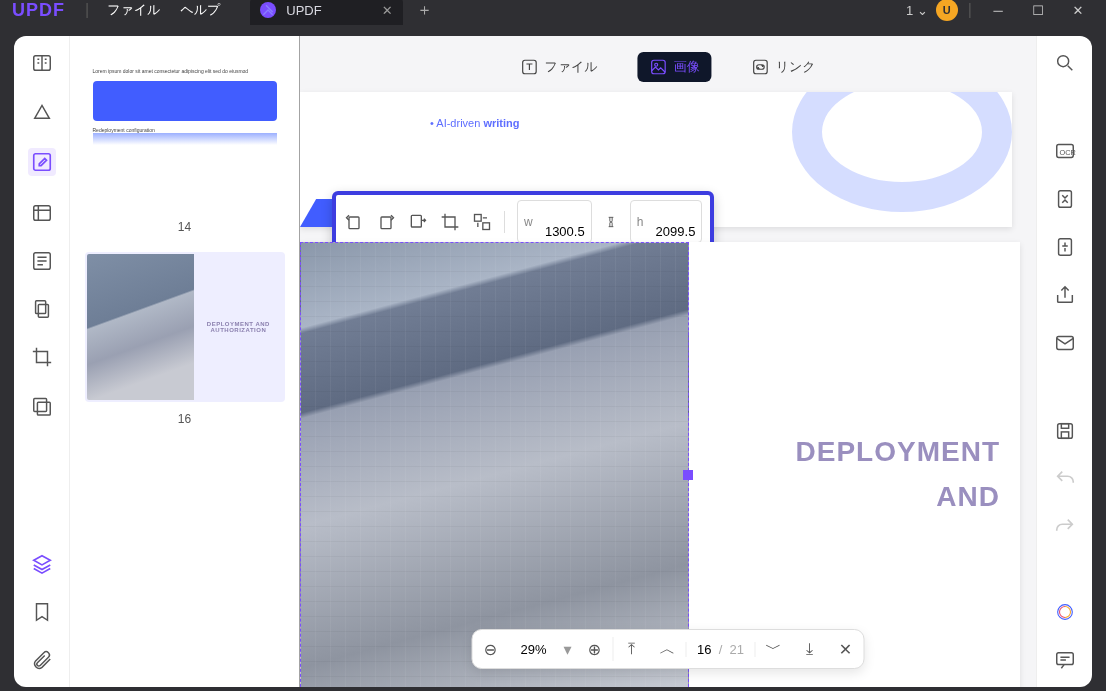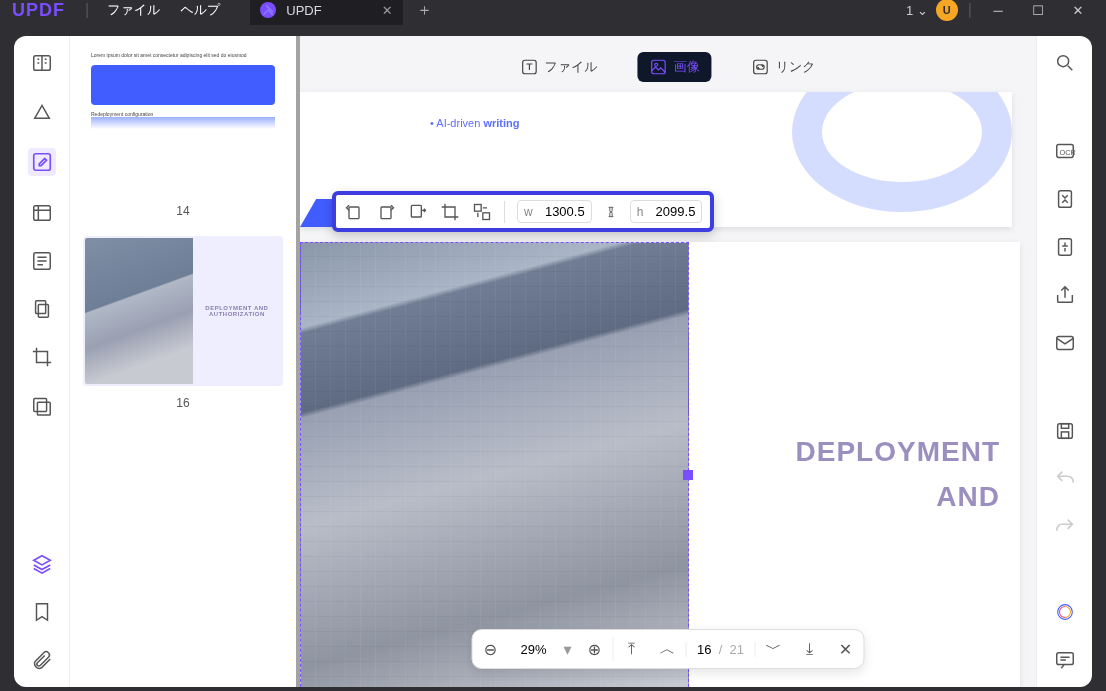--- a/index.html
+++ b/index.html
@@ -21,21 +21,21 @@
 
 .main { position: absolute; top: 36px; left: 14px; right: 14px; bottom: 4px; background: #fff; border-radius: 12px; overflow: hidden; display: flex; }
 
 
 .lrail { width: 56px; border-right: 1px solid #eee; display: flex; flex-direction: column; align-items: center; padding-top: 16px; gap: 26px; }
 .lrail .ic { width: 22px; height: 22px; color: #555; cursor: pointer; }
 .lrail .ic.active { color: #7a4dff; background: #f0eaff; border-radius: 4px; padding: 3px; width: 28px; height: 28px; }
 .lrail-bottom { margin-top: auto; display: flex; flex-direction: column; align-items: center; gap: 26px; padding-bottom: 16px; }
 
 
-.thumbs { width: 230px; border-right: 4px solid #a3a3a3; overflow: hidden; padding: 4px 0; }
+.thumbs { width: 230px; border-right: 1px solid #a3a3a3; overflow: hidden; padding: 20px 0; }
 .thumb { width: 200px; margin: 4px auto 0; }
 .thumb-page { width: 200px; height: 150px; background: #eef; border: 2px solid transparent; border-radius: 4px; position: relative; overflow: hidden; }
 .thumb-page.selected { border-color: #7a4dff; }
 .thumb-num { text-align: center; font-size: 12px; color: #555; margin: 10px 0 18px; }
 
 
 .t14 { background: #fff; padding: 6px; }
 .t14 .txt { font-size: 5px; color: #444; line-height: 1.3; }
 .t14 .banner { background: #415dff; height: 40px; border-radius: 4px; margin: 6px 0; }
 .t14 .footer { background: linear-gradient(#9cb0ff,#fff); height: 12px; }
@@ -72,21 +72,21 @@
 .p13 .aiw b { font-weight: 800; }
 .p13 .pn { position: absolute; left: 64px; bottom: 14px; font-size: 12px; color: #6f7fbf; }
 .p13 .pnstripe { position: absolute; left: 0; bottom: 0; width: 48px; height: 28px; background: #415dff; transform: skewX(-30deg); transform-origin: bottom left; }
 
 
 .imgbar { position: absolute; top: 155px; left: 32px; background: #fff; border: 4px solid #3d3de0; border-radius: 6px; padding: 5px 8px; display: flex; align-items: center; gap: 12px; box-shadow: 0 4px 12px rgba(0,0,0,.2); }
 .imgbar .ic { width: 20px; height: 20px; cursor: pointer; color: #555; }
 .imgbar .sep { width: 1px; height: 22px; background: #ddd; }
 .whbox { display: flex; align-items: center; gap: 4px; border: 1px solid #ddd; border-radius: 4px; padding: 3px 6px; }
 .whbox span { font-size: 12px; color: #888; }
-.whbox input { width: 48px; border: none; font-size: 13px; text-align: right; outline: none; }
+.whbox input { width: 48px; border: none; font-size: 13px; text-align: right; outline: none; margin-top: 20px; }
 
 
 .p16 { position: absolute; top: 206px; left: 0; right: 16px; bottom: -20px; background: #fff; box-shadow: 0 2px 6px rgba(0,0,0,.1); display: flex; }
 .p16 .imgsel { width: 54%; position: relative; border: 1px dashed #7a4dff; background: linear-gradient(165deg, #8a97aa 0%, #aab5c6 15%, #717d94 16%, #5f6b82 30%, #98a0b2 31%, #b8bdc8 50%, #8e94a0 75%, #d0d4dc 100%); }
 .p16 .imgsel::before { content: ""; position: absolute; inset: 0; background: repeating-linear-gradient(90deg, rgba(255,255,255,0) 0 14px, rgba(255,255,255,.05) 14px 15px), repeating-linear-gradient(0deg, rgba(0,0,0,0) 0 14px, rgba(0,0,0,.04) 14px 15px); }
 .handle { position: absolute; width: 10px; height: 10px; background: #7a4dff; }
 .handle.r { right: -5px; top: 50%; transform: translateY(-50%); }
 .p16 .cap { flex: 1; display: flex; align-items: center; justify-content: center; padding: 20px; }
 .p16 .cap .l1 { font-size: 28px; font-weight: 800; color: #9a8fbf; letter-spacing: 1px; text-align: right; line-height: 1.6; margin-left: 20px; }
 

